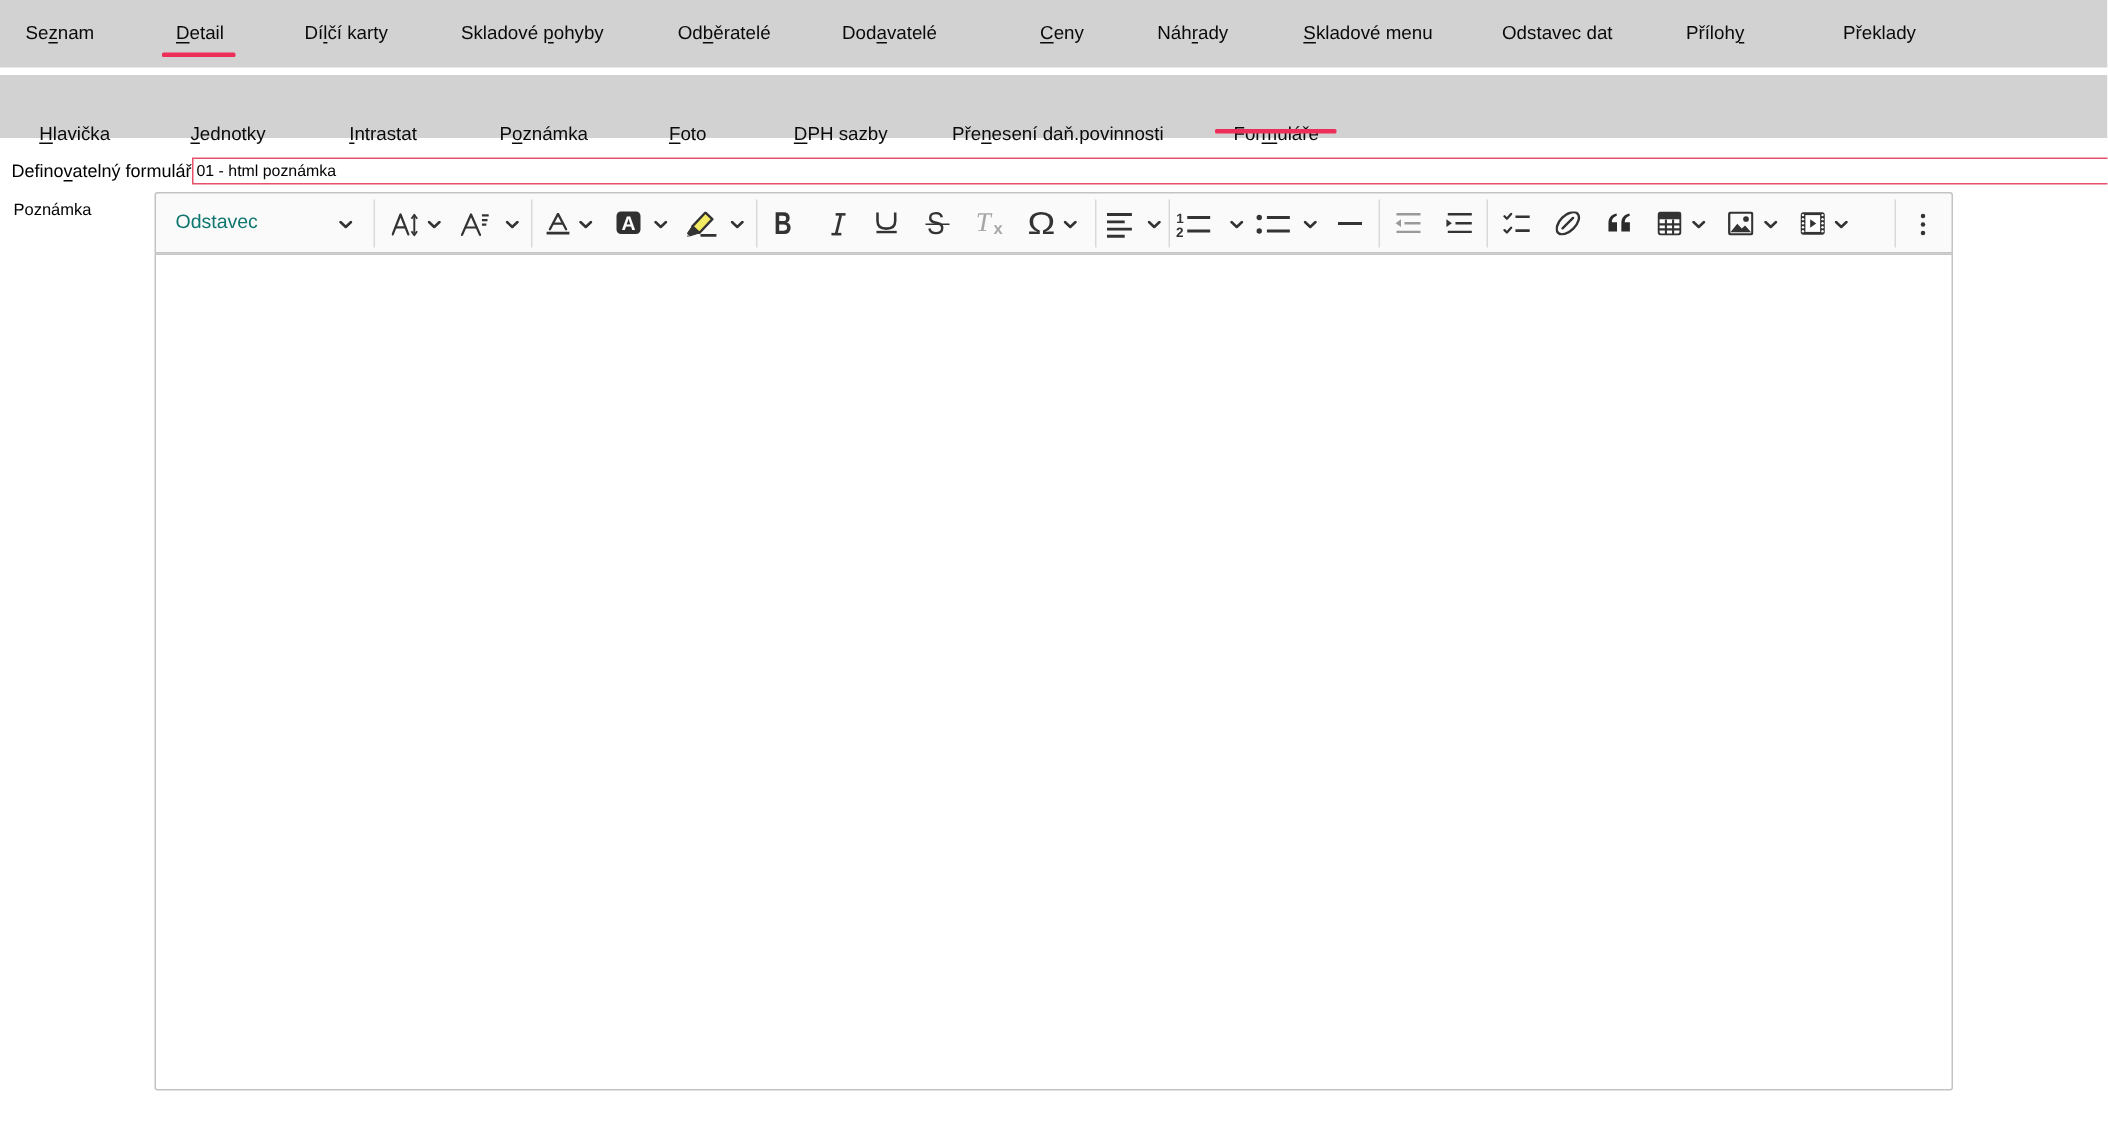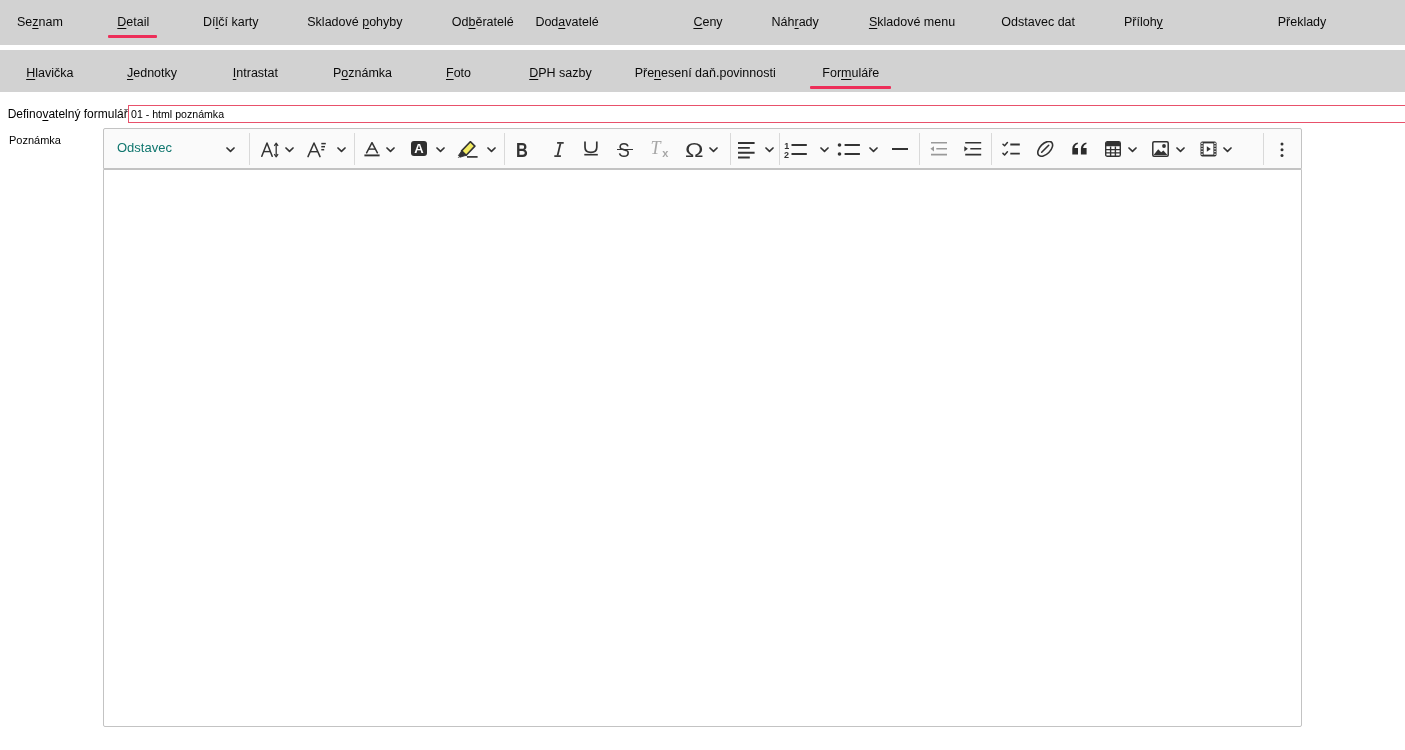--- a/index.html
+++ b/index.html
@@ -1,21 +1,21 @@
 <!DOCTYPE html>
 <html><head><meta charset="utf-8"><title>p</title><style>
 * {margin:0;padding:0;box-sizing:border-box}
 html,body {width:1405px;height:750px;background:#fff;overflow:hidden;position:relative;
   font-family:"Liberation Sans",sans-serif}
 .bar {position:absolute;left:0;width:1405px;background:#d2d2d2}
 #bar1 {top:0;height:45px}
 #bar2 {top:50px;height:42px}
 .tab {position:absolute;top:0;height:59px;line-height:44.4px;transform:translateX(-50%);
   font-size:12.5px;color:#0a0a0a;white-space:nowrap}
-.tab.r2 {top:50px;height:57px;line-height:47.7px}
+.tab.r2 {top:66px;height:57px;line-height:47.7px}
 .tab.b {font-weight:normal}
 u {text-decoration:underline;text-underline-offset:1.5px}
 .redline {position:absolute;background:#ed2e59;border-radius:1px}
 .abs {position:absolute}
 #lbl1 {position:absolute;left:7.7px;top:104.5px;height:18.5px;line-height:19.7px;font-size:12px;color:#000}
 #inp {position:absolute;left:127.5px;top:104.5px;width:1280px;height:18.5px;border:1px solid #e8516b;
   background:#fff;font-family:"Liberation Sans",sans-serif;font-size:10.6px;color:#000;line-height:16.5px;padding-left:2.5px}
 #lbl2 {position:absolute;left:9px;top:132px;height:16px;line-height:16px;font-size:11px;color:#000}
 #toolbar {position:absolute;left:102.5px;top:127.5px;width:1199px;height:41.3px;background:#fafafa;
   border:1px solid #c3c3c3;border-radius:2px 2px 0 0}
@@ -26,27 +26,27 @@
 .glyph {position:absolute;color:#333;white-space:pre}
 </style></head>
 <body>
 <div class="bar" id="bar1"></div>
 <div class="bar" id="bar2"></div>
 <span class="tab" style="left:39.9px">Se<u>z</u>nam</span>
 <span class="tab b" style="left:133.3px"><u>D</u>etail</span>
 <span class="tab" style="left:230.8px">Dí<u>l</u>čí karty</span>
 <span class="tab" style="left:354.9px">Skladové <u>p</u>ohyby</span>
 <span class="tab" style="left:482.8px">Od<u>b</u>ěratelé</span>
-<span class="tab" style="left:567px">Dod<u>a</u>vatelé</span>
+<span class="tab" style="left:593px">Dod<u>a</u>vatelé</span>
 <span class="tab" style="left:708px"><u>C</u>eny</span>
 <span class="tab" style="left:795.2px">Náh<u>r</u>ady</span>
 <span class="tab" style="left:912.0px"><u>S</u>kladové menu</span>
 <span class="tab" style="left:1038.2px">Odstavec dat</span>
 <span class="tab" style="left:1143.4px">Příloh<u>y</u></span>
-<span class="tab" style="left:1302px">Překlady</span>
+<span class="tab" style="left:1253px">Překlady</span>
 <span class="tab r2" style="left:49.8px"><u>H</u>lavička</span>
 <span class="tab r2" style="left:152.0px"><u>J</u>ednotky</span>
 <span class="tab r2" style="left:255.4px"><u>I</u>ntrastat</span>
 <span class="tab r2" style="left:362.5px">P<u>o</u>známka</span>
 <span class="tab r2" style="left:458.5px"><u>F</u>oto</span>
 <span class="tab r2" style="left:560.5px"><u>D</u>PH sazby</span>
 <span class="tab r2" style="left:705.2px">Pře<u>n</u>esení daň.povinnosti</span>
 <span class="tab r2 b" style="left:850.8px">For<u>m</u>uláře</span>
 <div class="redline" style="left:108px;top:34.6px;width:49px;height:3.3px"></div>
 <div class="redline" style="left:810.1px;top:85.6px;width:80.7px;height:3.4px"></div>

